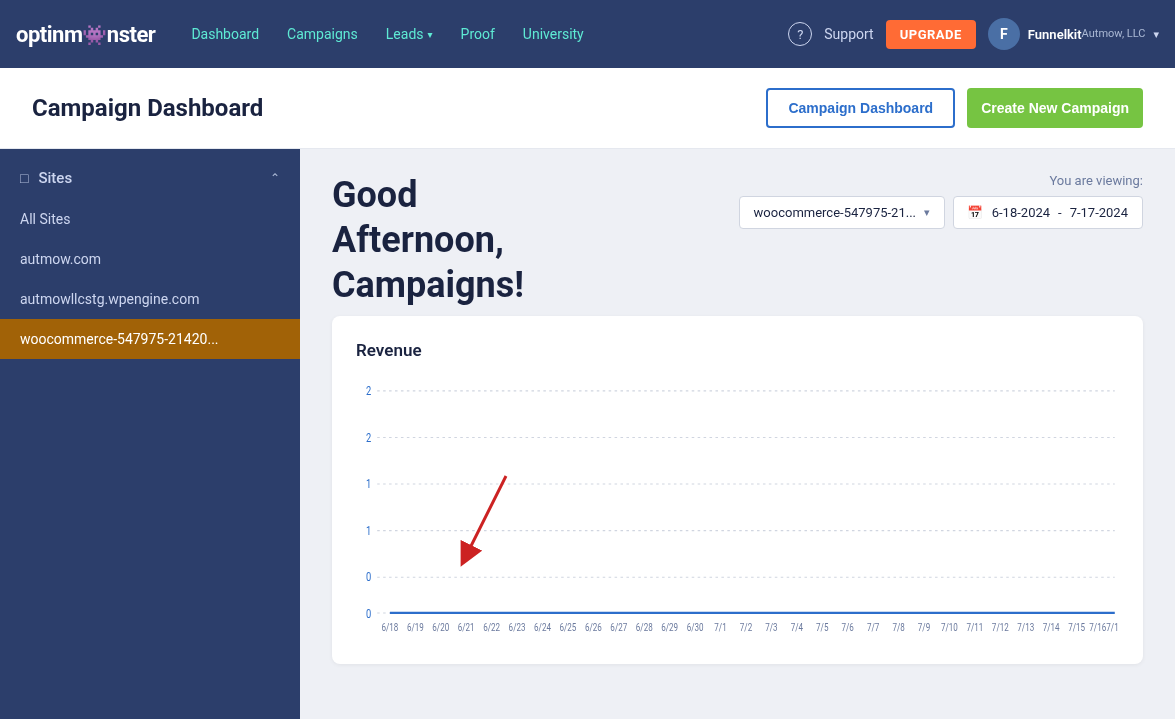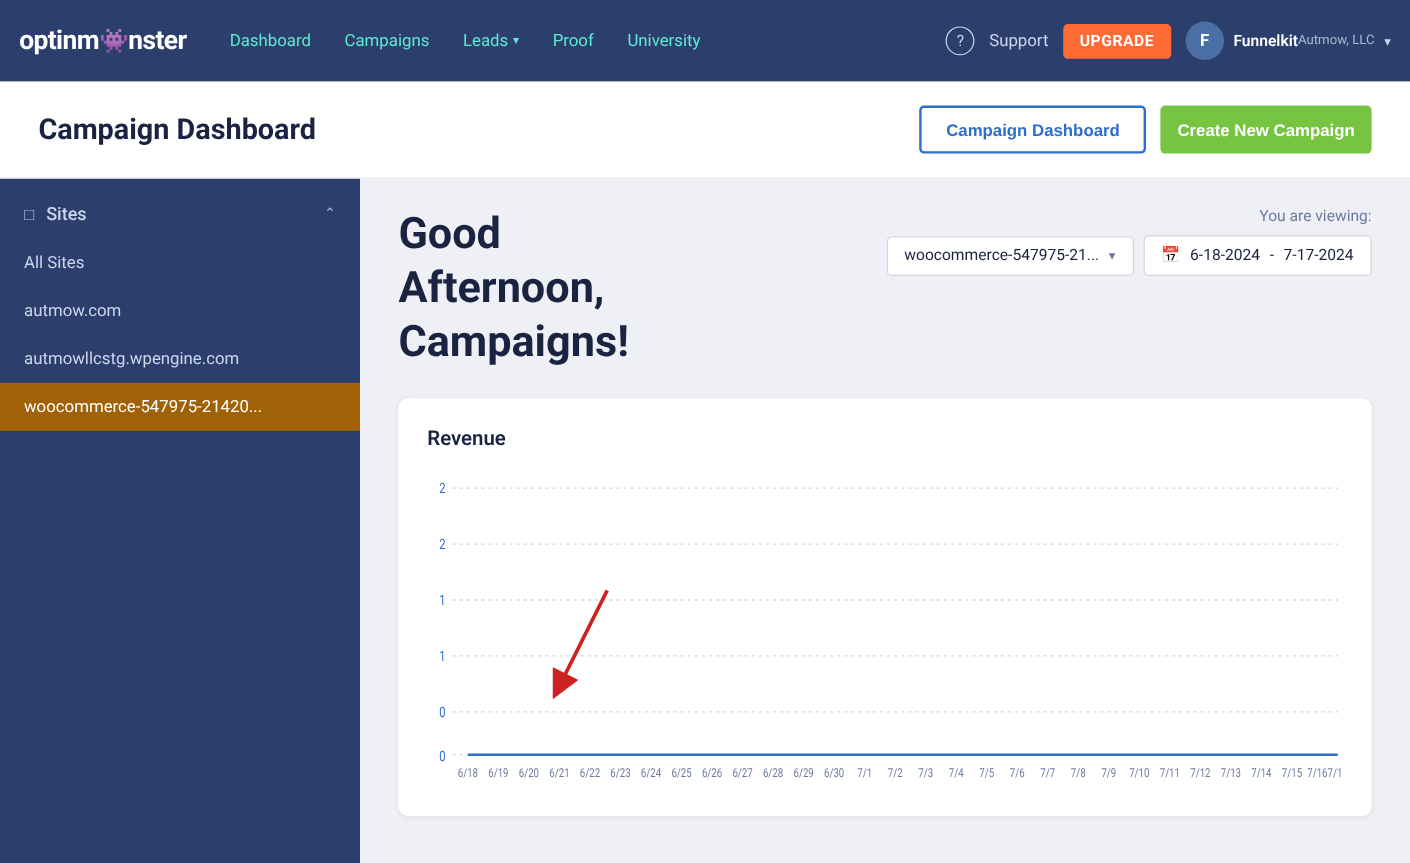--- a/index.html
+++ b/index.html
@@ -199,21 +199,21 @@
       background: #eef0f5;
       overflow-y: auto;
       padding: 24px 32px;
     }
 
     
     .greeting-row {
       display: flex;
       align-items: flex-start;
       justify-content: space-between;
-      margin-bottom: 24px;
+      margin-bottom: 8px;
     }
     .greeting-text {
       font-size: 36px;
       font-weight: 700;
       color: #1a2340;
       line-height: 1.25;
     }
     .viewing-section {
       display: flex;
       flex-direction: column;

